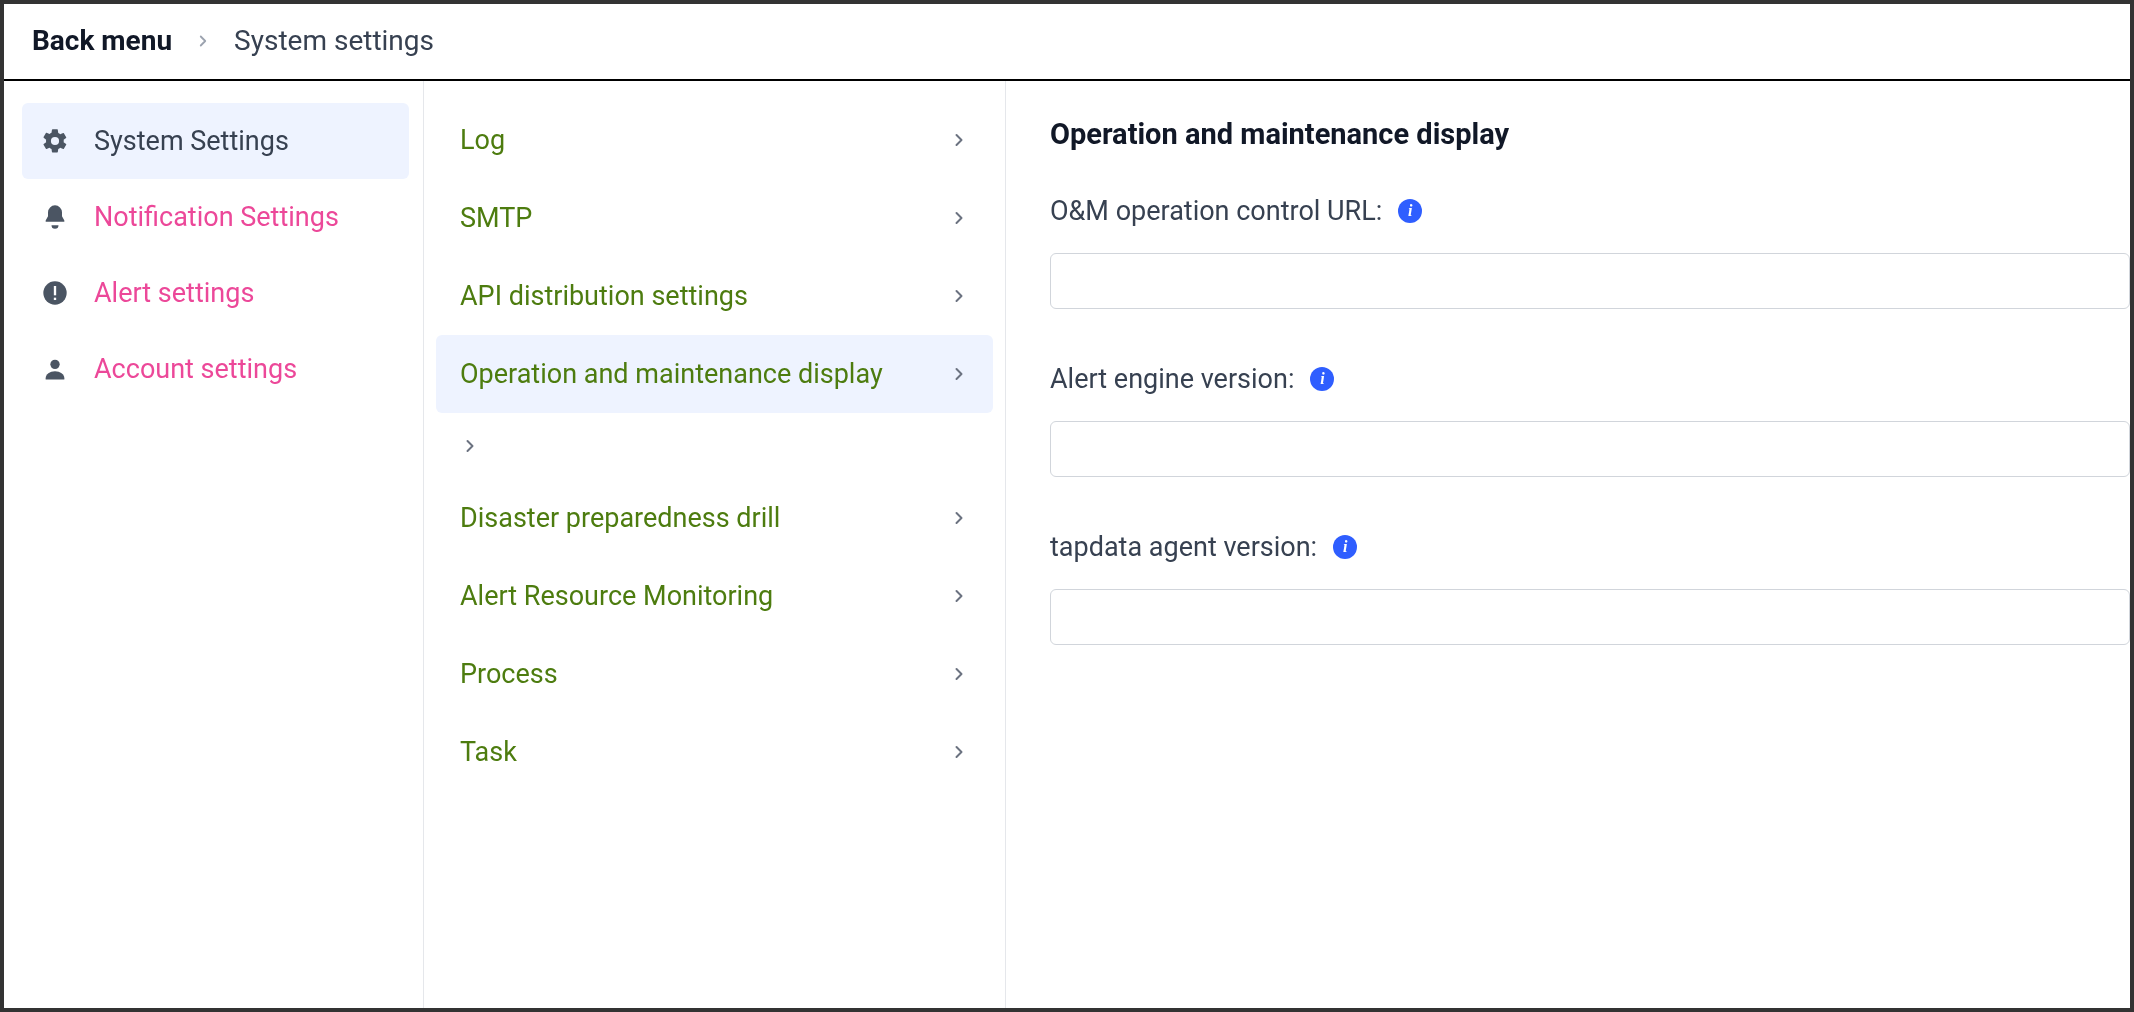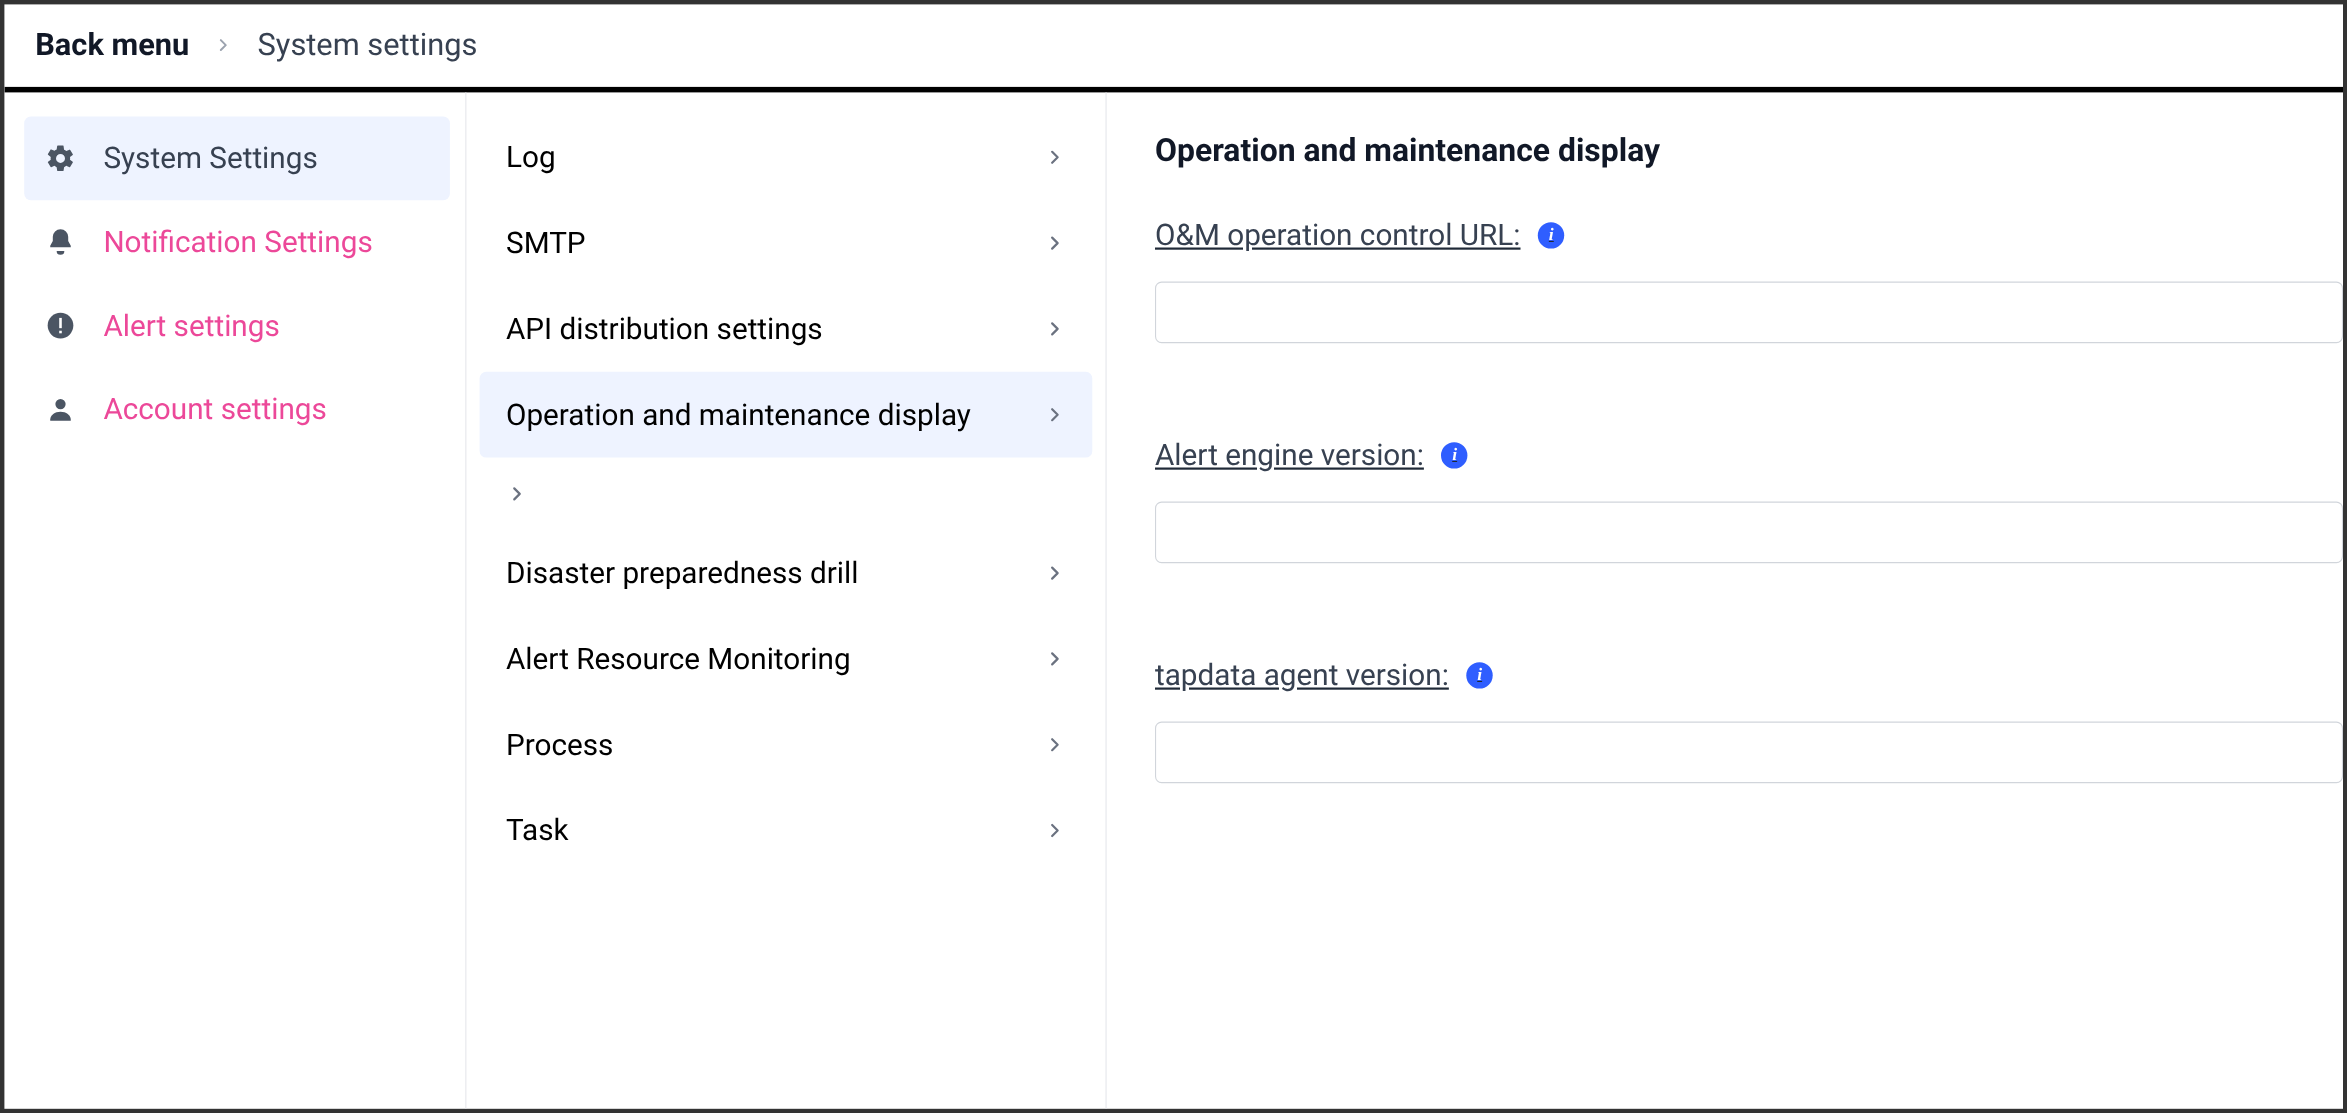--- a/index.html
+++ b/index.html
@@ -18,21 +18,21 @@
     height: 100%;
     display: flex;
     flex-direction: column;
   }
   
   .breadcrumb {
     display: flex;
     align-items: center;
     gap: 22px;
     padding: 20px 28px 22px 28px;
-    border-bottom: 5px solid #000000;
+    border-bottom: 2px solid #000000;
   }
   .breadcrumb .crumb {
     font-size: 28px;
     color: #374151;
   }
   .breadcrumb .crumb.strong {
     font-weight: 700;
     color: #111827;
   }
   .breadcrumb .chev {
@@ -82,21 +82,21 @@
     padding: 20px 12px 0 12px;
     overflow: hidden;
   }
   .mid-item {
     display: flex;
     align-items: center;
     justify-content: space-between;
     padding: 23px 24px;
     border-radius: 6px;
     font-size: 27px;
-    color: #000000;
+    color: #4d7c0f;
     cursor: pointer;
   }
   .mid-item.active {
     background: #eef3ff;
   }
   .mid-item .label { flex: 1; }
   .mid-item .chev {
     color: #6b7280;
     display: inline-flex;
   }
@@ -107,22 +107,21 @@
     padding: 36px 0 36px 44px;
     overflow: hidden;
   }
   .panel-title {
     font-size: 29px;
     font-weight: 700;
     color: #111827;
     margin-bottom: 44px;
   }
   .field {
-    margin-bottom: 86px;
-    text-decoration: underline;
+    margin-bottom: 54px;
   }
   .field-label-row {
     display: flex;
     align-items: center;
     gap: 16px;
     margin-bottom: 26px;
   }
   .field-label {
     font-size: 27px;
     color: #374151;

